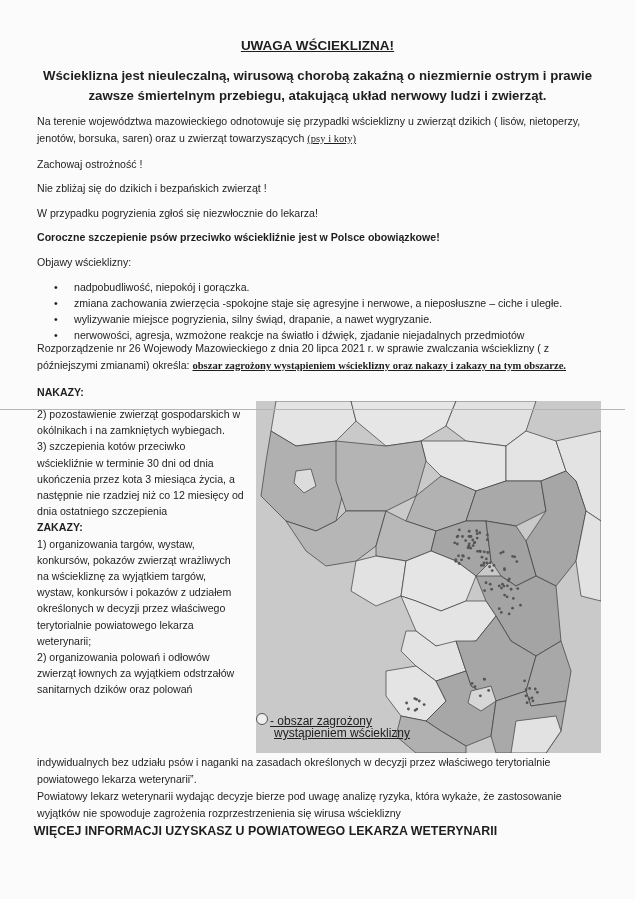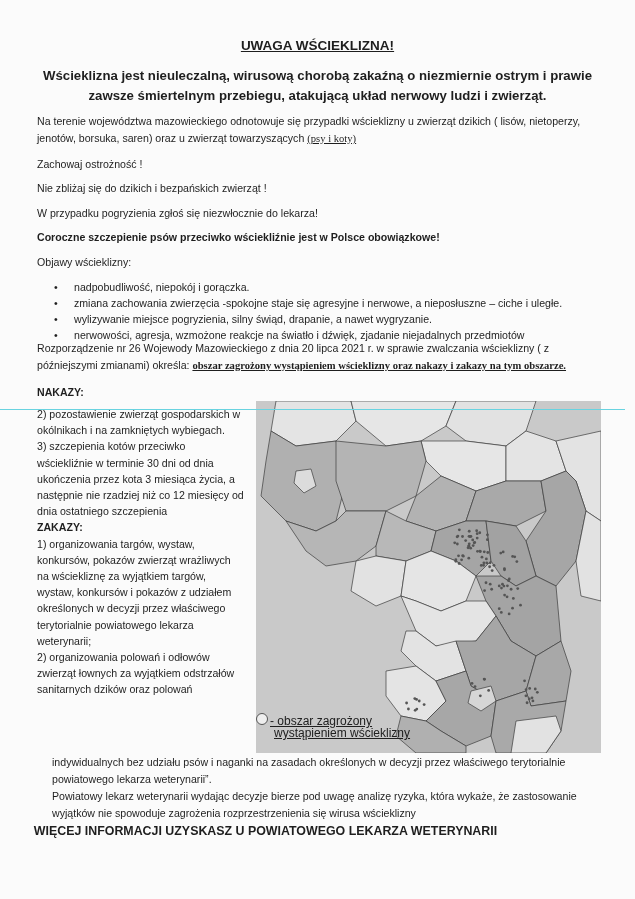--- a/index.html
+++ b/index.html
@@ -241,20 +241,20 @@
 </svg>
 
 <div class="abs cyan-line"></div>
 
 <div class="abs legend-circle"></div>
 <div class="abs legend-text">
   <div>- obszar zagrożony</div>
   <div style="padding-left:4px;">wystąpieniem wścieklizny</div>
 </div>
 
-<div class="abs p" style="top:754px;margin-left:15px;">
+<div class="abs p" style="top:754px;">
   <div>indywidualnych bez udziału psów i naganki na zasadach określonych w decyzji przez właściwego terytorialnie</div>
   <div>powiatowego lekarza weterynarii”.</div>
   <div>Powiatowy lekarz weterynarii wydając decyzje bierze pod uwagę analizę ryzyka, która wykaże, że zastosowanie</div>
   <div>wyjątków nie spowoduje zagrożenia rozprzestrzenienia się wirusa wścieklizny</div>
 </div>
 
 <div class="abs footer">WIĘCEJ INFORMACJI UZYSKASZ U POWIATOWEGO LEKARZA WETERYNARII</div>
 
 </body></html>

